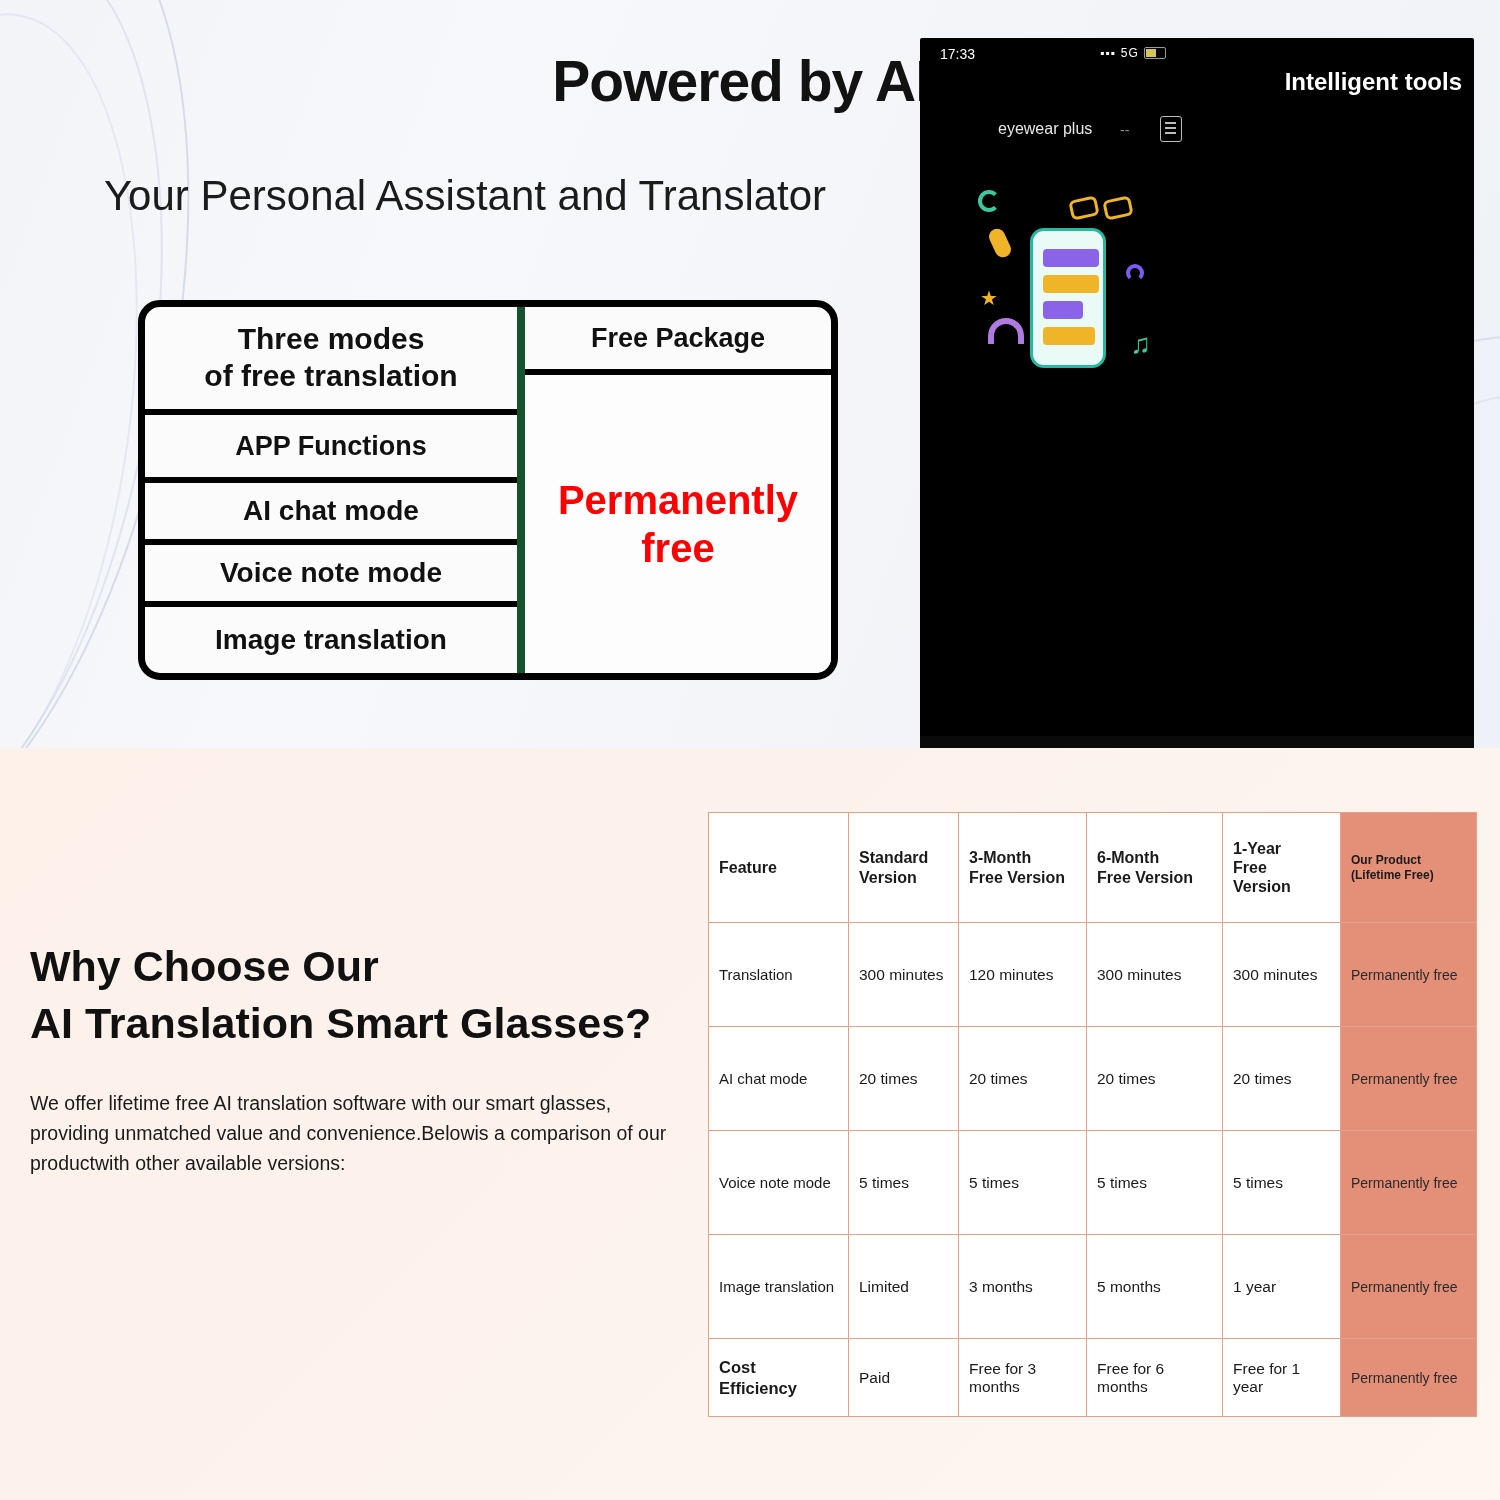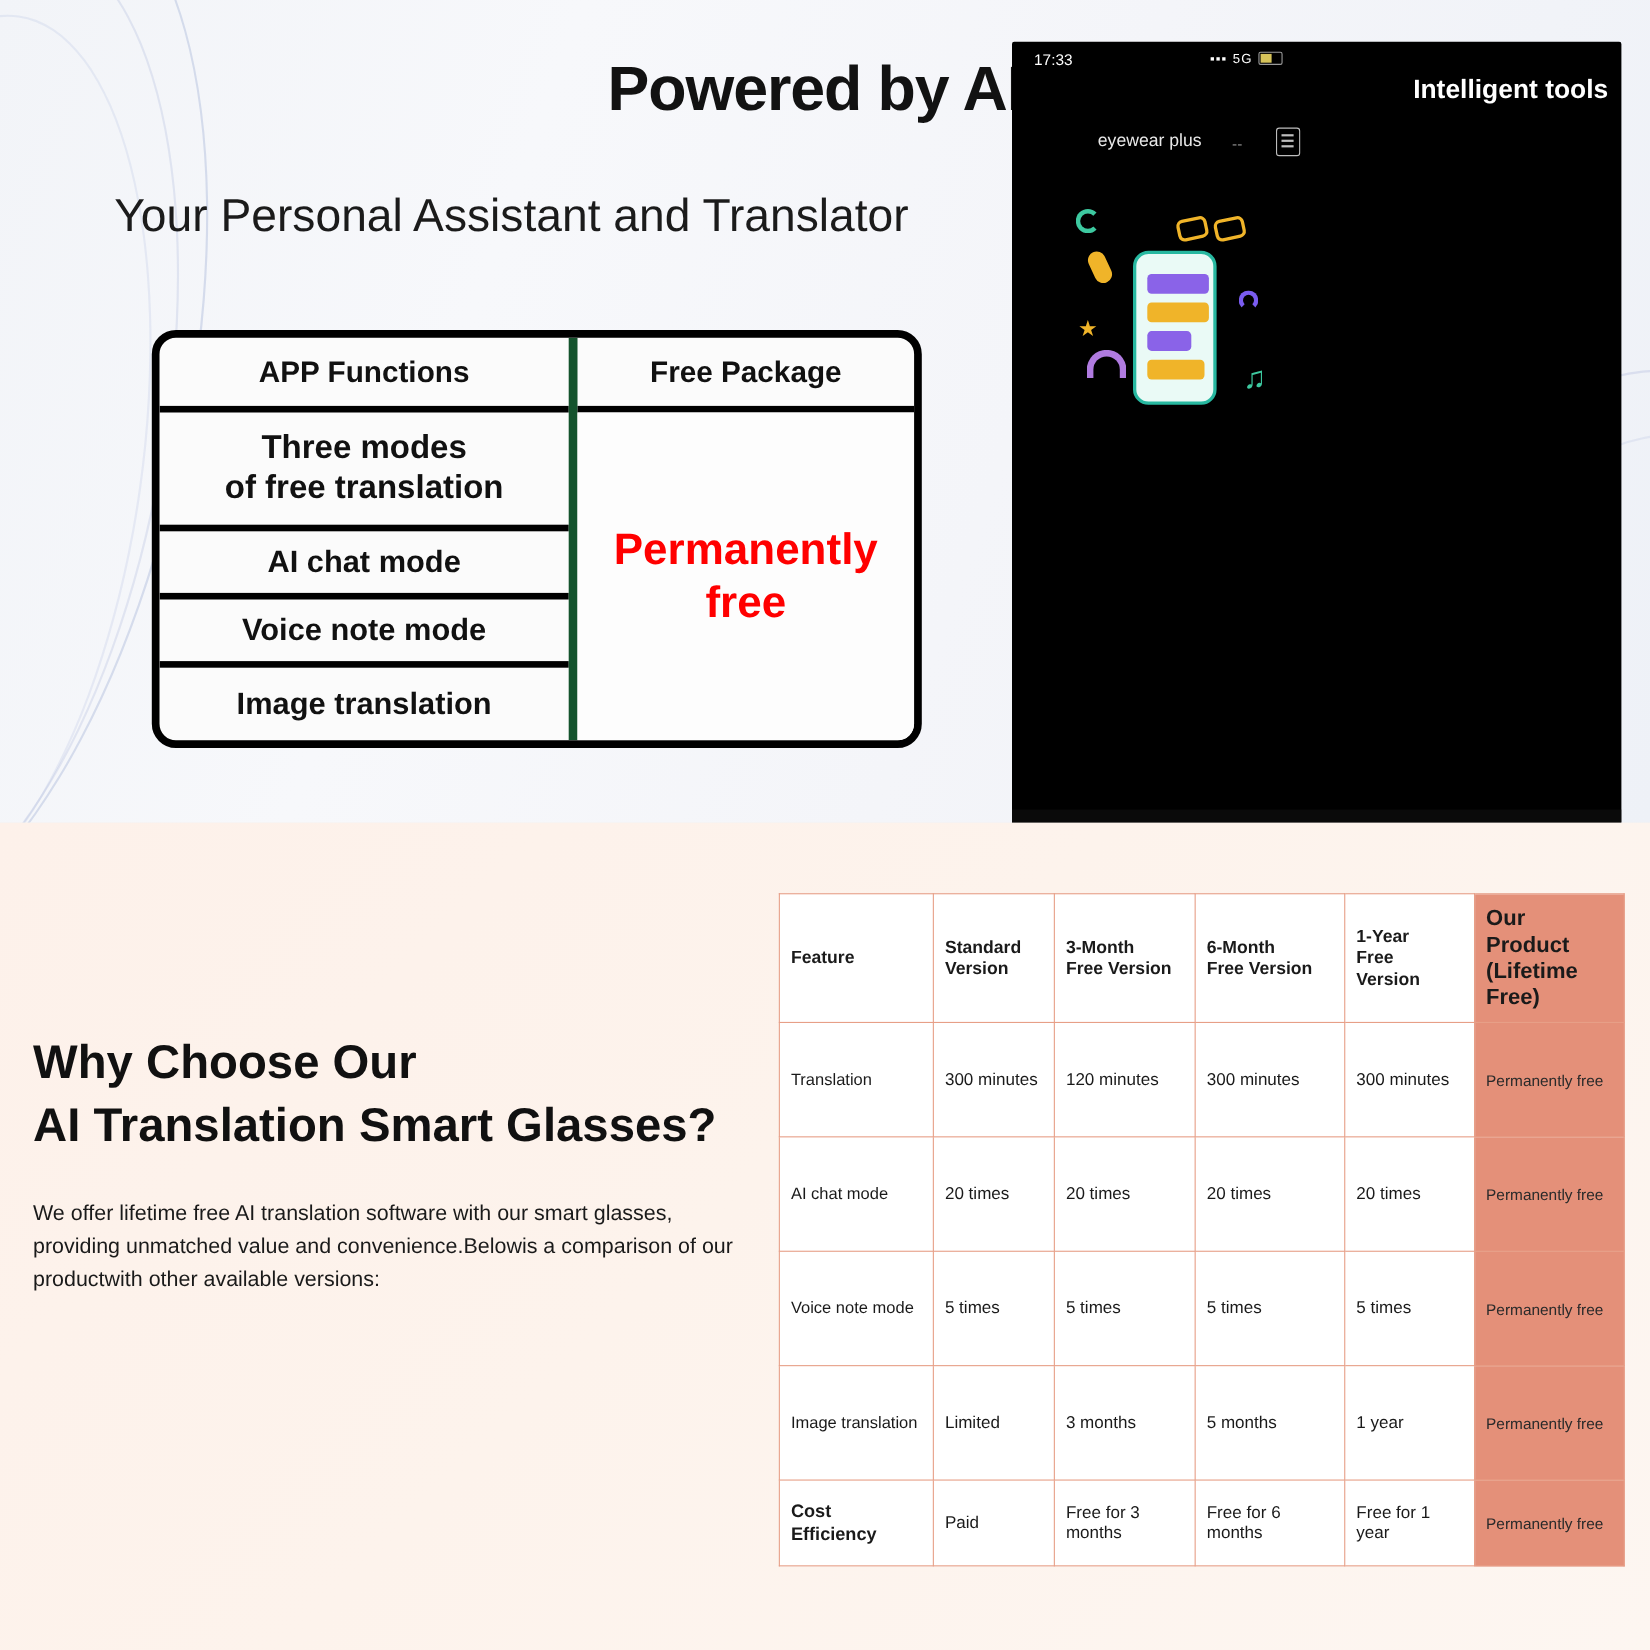--- a/index.html
+++ b/index.html
@@ -121,21 +121,21 @@
     position: absolute; left: 708px; top: 64px; width: 768px;
     border: 1px solid #e79f87; border-collapse: collapse; background: #fff;
     table-layout: fixed;
   }
   .cmp td, .cmp th {
     border: 1px solid #e79f87; padding: 10px 10px; vertical-align: middle; text-align: left;
     font-size: 15.5px; color: #1a1a1a; font-weight: normal;
   }
   .cmp thead th { font-weight: bold; font-size: 16px; line-height: 1.2; vertical-align: middle; }
   .cmp thead th.ourcol, .cmp td.ourcol { background: #e49079; }
-  .cmp thead th.ourcol { font-size: 20px; }
+  .cmp thead th.ourcol { font-size: 12px; }
   .cmp td.ourcol { font-size: 14px; color: #2a2a2a; }
   .cmp td.feat { font-size: 15px; margin-left: 46px; }
   .cmp tbody tr { height: 104px; }
   .cmp tbody tr.cost td { font-weight: normal; }
   .cmp tbody tr.cost td.feat { font-weight: bold; font-size: 16.5px; line-height: 1.25; }
   .cmp tbody tr.cost { height: 78px; }
   .cmp thead tr { height: 110px; }
   .c-feat { width: 140px; } .c-std { width: 110px; } .c-3m { width: 128px; }
   .c-6m { width: 136px; } .c-1y { width: 118px; } .c-our { width: 136px; }
   .divider { position: absolute; left: 0; top: 748px; width: 1500px; height: 2px; background: #e9e3df; }
@@ -150,27 +150,27 @@
     <div class="swirl s2"></div>
     <div class="swirl s3"></div>
     <div class="swirl s4"></div>
     <div class="swirl s5"></div>
 
     <h1 class="headline">Powered by AI</h1>
     <h2 class="subhead">Your Personal Assistant and Translator</h2>
 
     <div class="feat-table">
       <div class="feat-col-left">
-        <div class="feat-cell fc-h">APP Functions</div>
         <div class="feat-cell fc-1">
           <span>
             <span>Three modes</span><br>
             <span>of free translation</span>
           </span>
         </div>
+        <div class="feat-cell fc-h">APP Functions</div>
         <div class="feat-cell fc-2">AI chat mode</div>
         <div class="feat-cell fc-3">Voice note mode</div>
         <div class="feat-cell fc-4">Image translation</div>
       </div>
       <div class="feat-col-right">
         <div class="feat-cell fc-h">Free Package</div>
         <div class="free-box">Permanently free</div>
       </div>
     </div>
 

